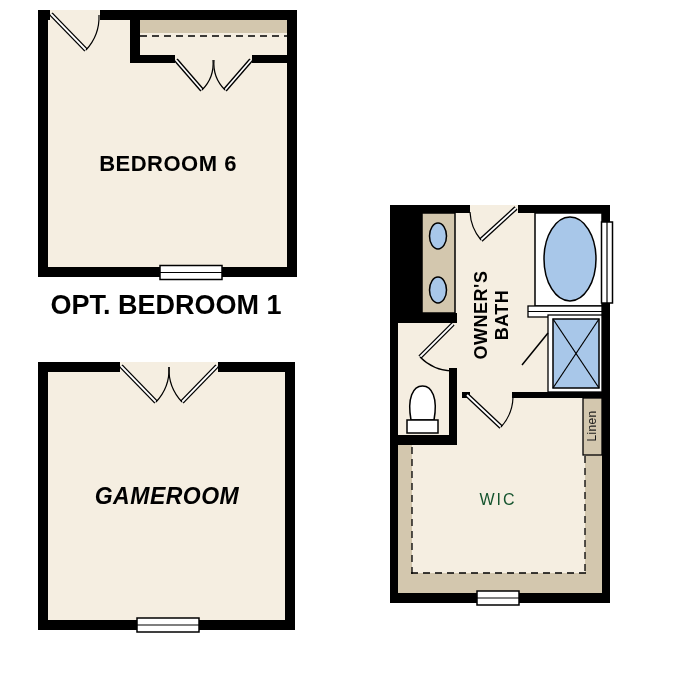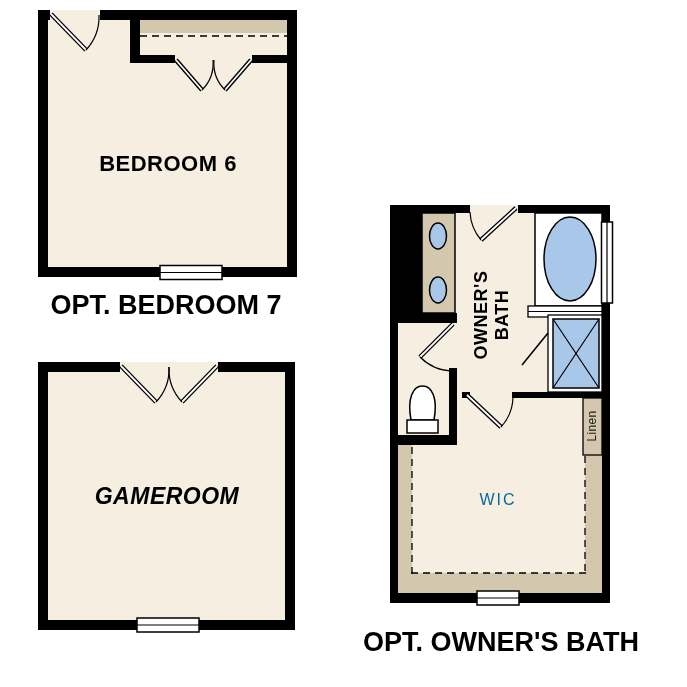--- a/index.html
+++ b/index.html
@@ -25,21 +25,21 @@
   .caption{font-weight:bold;line-height:1.06;}
   .cap-bedroom{left:166px;top:305px;font-size:27px;}
   .cap-gameroom{left:167px;top:659px;font-size:27px;}
   .cap-ownersbath{left:501px;top:642px;font-size:27px;}
   .rot{transform:translate(-50%,-50%) rotate(-90deg);}
   .ownersbath-lbl{
     left:492px;top:315px;
     font-size:18px;font-weight:bold;letter-spacing:0.5px;line-height:1.15;
   }
   .linen-lbl{left:592px;top:426px;font-size:12px;color:#1a1a1a;letter-spacing:0.3px;}
-  .wic-lbl{left:498px;top:500px;font-size:16px;color:#0369a1;letter-spacing:2px;}
+  .wic-lbl{left:498px;top:500px;font-size:16px;color:#14532d;letter-spacing:2px;}
 </style>
 </head>
 <body>
 
 <div class="canvas">
 
 <svg class="plan" width="687" height="687" viewBox="0 0 687 687">
 
   <g>
     <rect x="38" y="10" width="259" height="267" fill="#F5EEE1"></rect>
@@ -178,29 +178,28 @@
       <line x1="607" y1="222" x2="607" y2="303" stroke="#000" stroke-width="1.2"></line>
     </g>
     <g>
       <rect x="477" y="591" width="42" height="14" fill="#fff" stroke="#000" stroke-width="1.5"></rect>
       <line x1="477" y1="598" x2="519" y2="598" stroke="#000" stroke-width="1.2"></line>
     </g>
   </g>
 </svg>
 
 <div class="lbl room-lbl bedroom-lbl">BEDROOM 6</div>
-<div class="lbl caption cap-bedroom">OPT. BEDROOM 7</div>
+<div class="lbl caption cap-bedroom">OPT. BEDROOM 1</div>
 
 <div class="lbl room-lbl gameroom-lbl">GAMEROOM</div>
 
 <div class="lbl rot ownersbath-lbl">
   <div>OWNER'S</div>
   <div>BATH</div>
 </div>
 
 <div class="lbl rot linen-lbl">Linen</div>
 <div class="lbl wic-lbl">WIC</div>
 
 <div class="lbl caption cap-ownersbath">
-  <div>OPT. OWNER'S BATH</div>
 </div>
 
 </div>
 
 </body></html>

